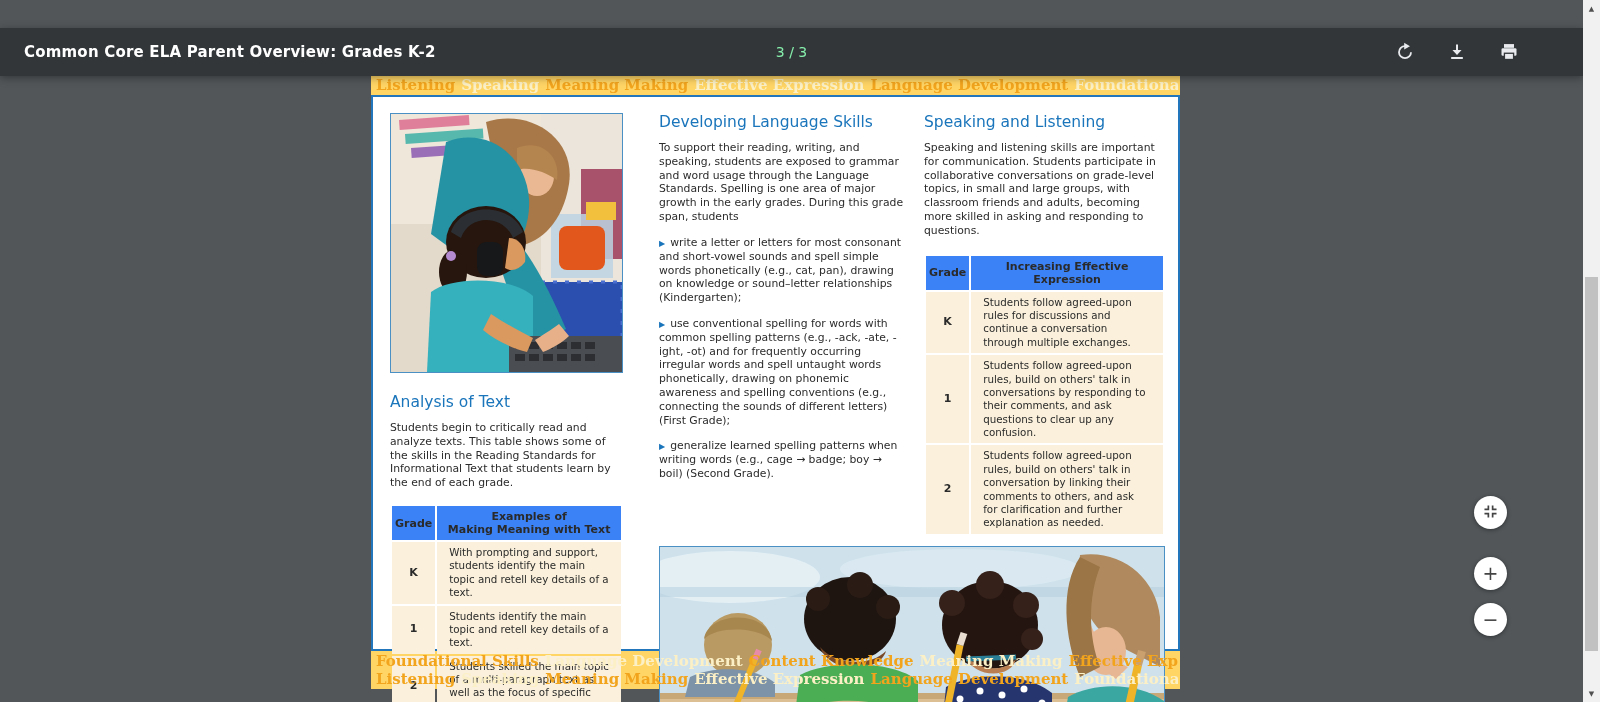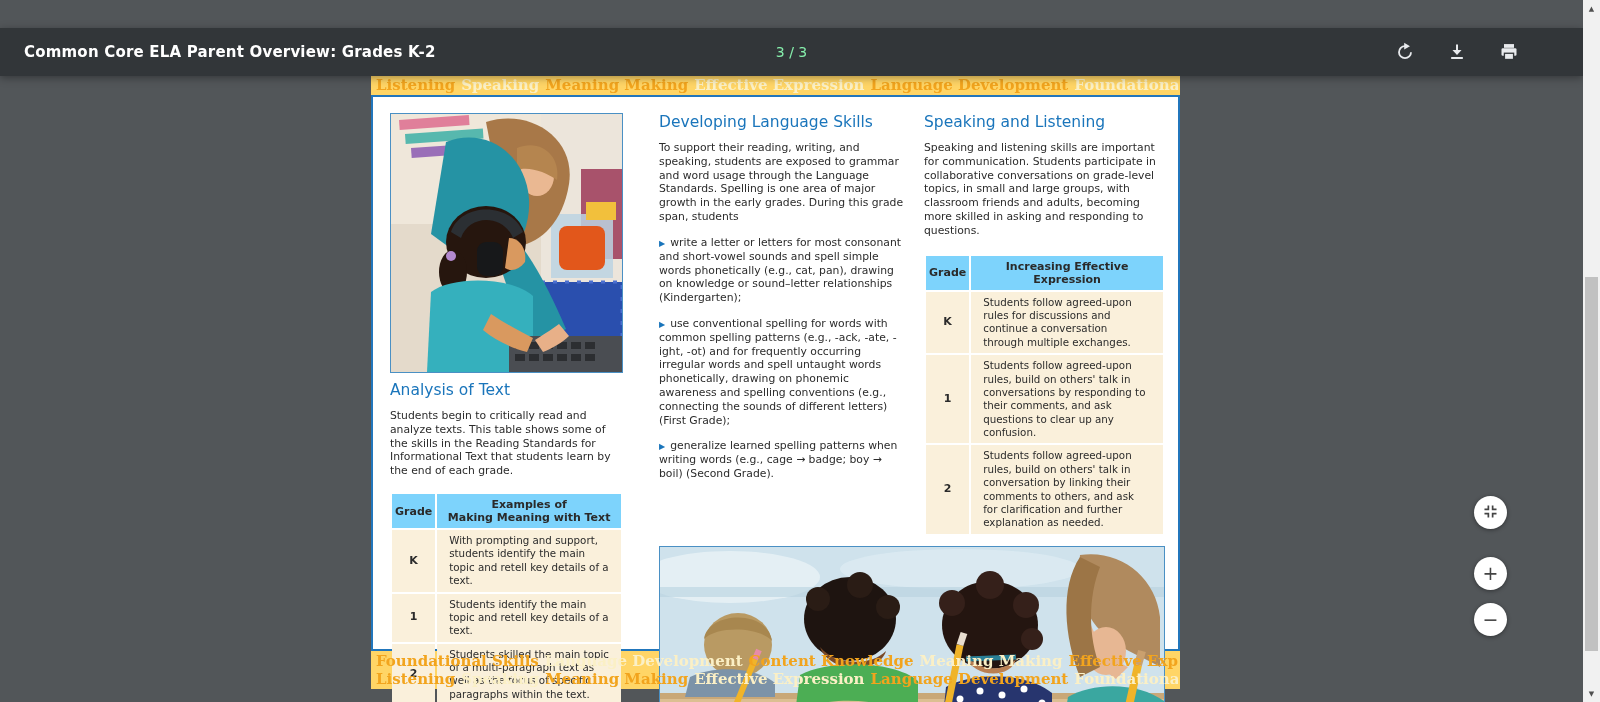--- a/index.html
+++ b/index.html
@@ -62,21 +62,21 @@
   .bullet{margin-top:12px;}
   .bullet .tri{color:#1a75bb;font-size:8px;margin-right:5px;}
 
   .photo-frame{border:1px solid #4a90c4;line-height:0;}
   .photo-left{width:231px;height:258px;}
   .photo-wide{width:504px;height:199px;}
   .photo-frame svg{width:100%;height:100%;}
 
   table.skill{border-collapse:separate;border-spacing:2px;margin-top:14px;}
   table.skill th{
-    background:#7dd3fc;color:#2a2a2a;font-size:11px;font-weight:bold;
+    background:#3b82f6;color:#2a2a2a;font-size:11px;font-weight:bold;
     text-align:center;vertical-align:middle;padding:4px 3px;
   }
   table.skill td{background:#FAF0DB;font-size:10.3px;line-height:1.3;color:#2b2b2b;vertical-align:middle;padding:4px 12px;}
   table.skill td.grade{text-align:center;font-weight:bold;font-size:11px;}
   .two-line{white-space:pre-line;}
   .tbl-left{width:233px;}  .tbl-left .cg{width:42px;}
   .tbl-right{width:241px;} .tbl-right .cg{width:38px;}
 
   
   .fab{
@@ -177,21 +177,21 @@
                   <rect x="138" y="240" width="10" height="7"></rect>
                   <rect x="152" y="240" width="10" height="7"></rect>
                   <rect x="166" y="240" width="10" height="7"></rect>
                   <rect x="180" y="240" width="10" height="7"></rect>
                   <rect x="194" y="240" width="10" height="7"></rect>
               </g>
               <path d="M100 200 C115 210 130 218 142 224 L136 238 C120 234 104 226 92 216 Z" fill="#d9995f"></path>
               <path d="M168 210 C160 216 150 222 144 226 L152 238 C162 234 172 228 178 222 Z" fill="#e8b088"></path>
             </svg>
           </div>
-          <h3 class="h-blue" style="margin-top:8px;">Analysis of Text</h3>
+          <h3 class="h-blue" style="margin-top:20px;">Analysis of Text</h3>
           <p class="body-text">Students begin to critically read and analyze texts. This table shows some of the skills in the Reading Standards for Informational Text that students learn by the end of each grade.</p>
           <table class="skill tbl-left">
             <colgroup>
                 <col class="cg">
                 <col>
               </colgroup>
             <thead>
               <tr>
                 <th>Grade</th>
                 <th class="two-line">Examples of

